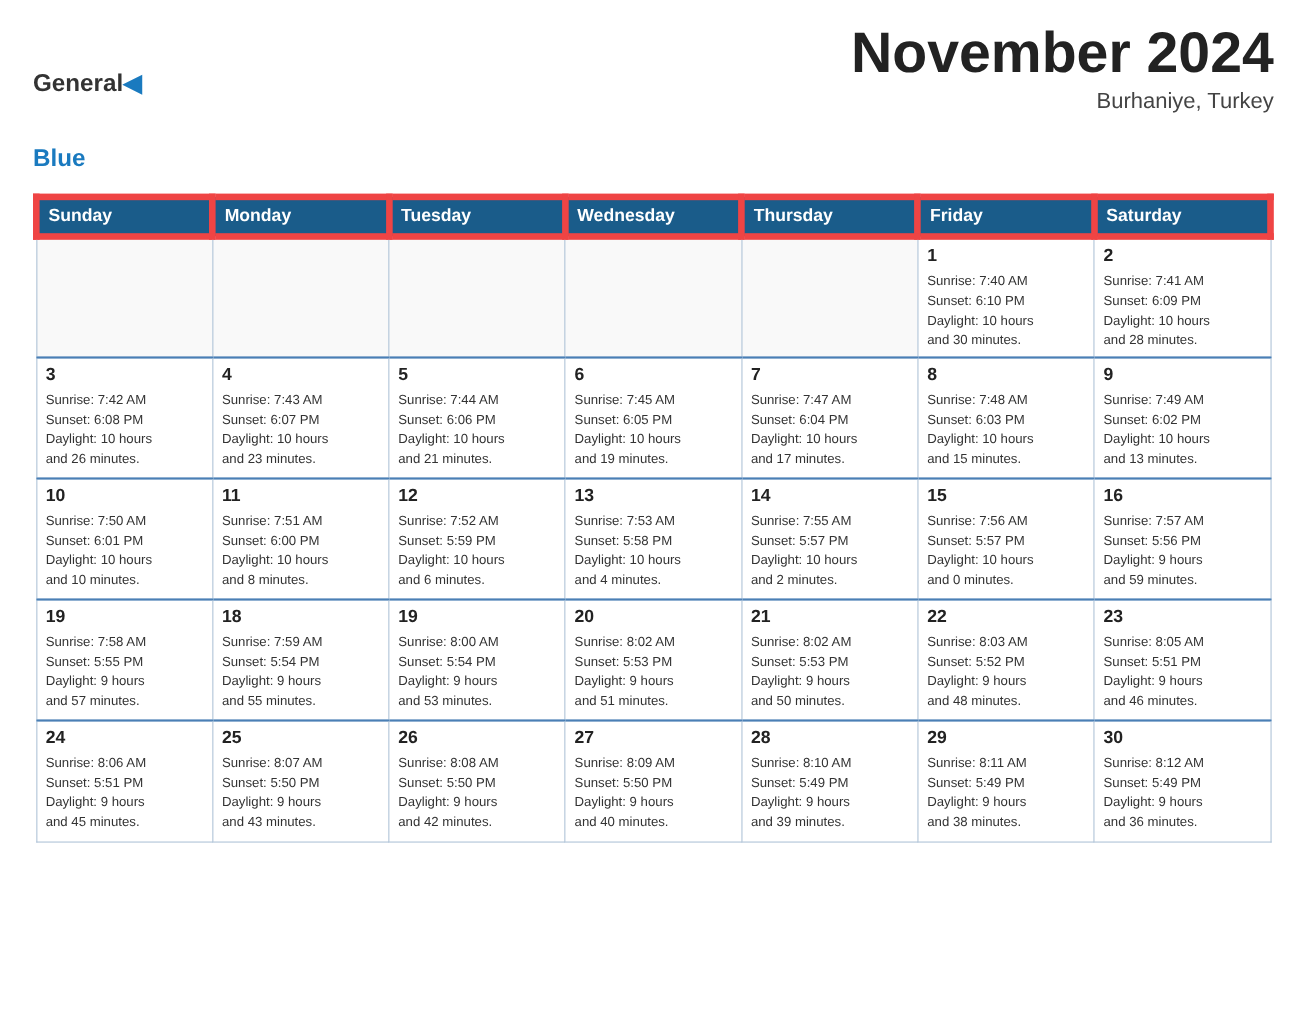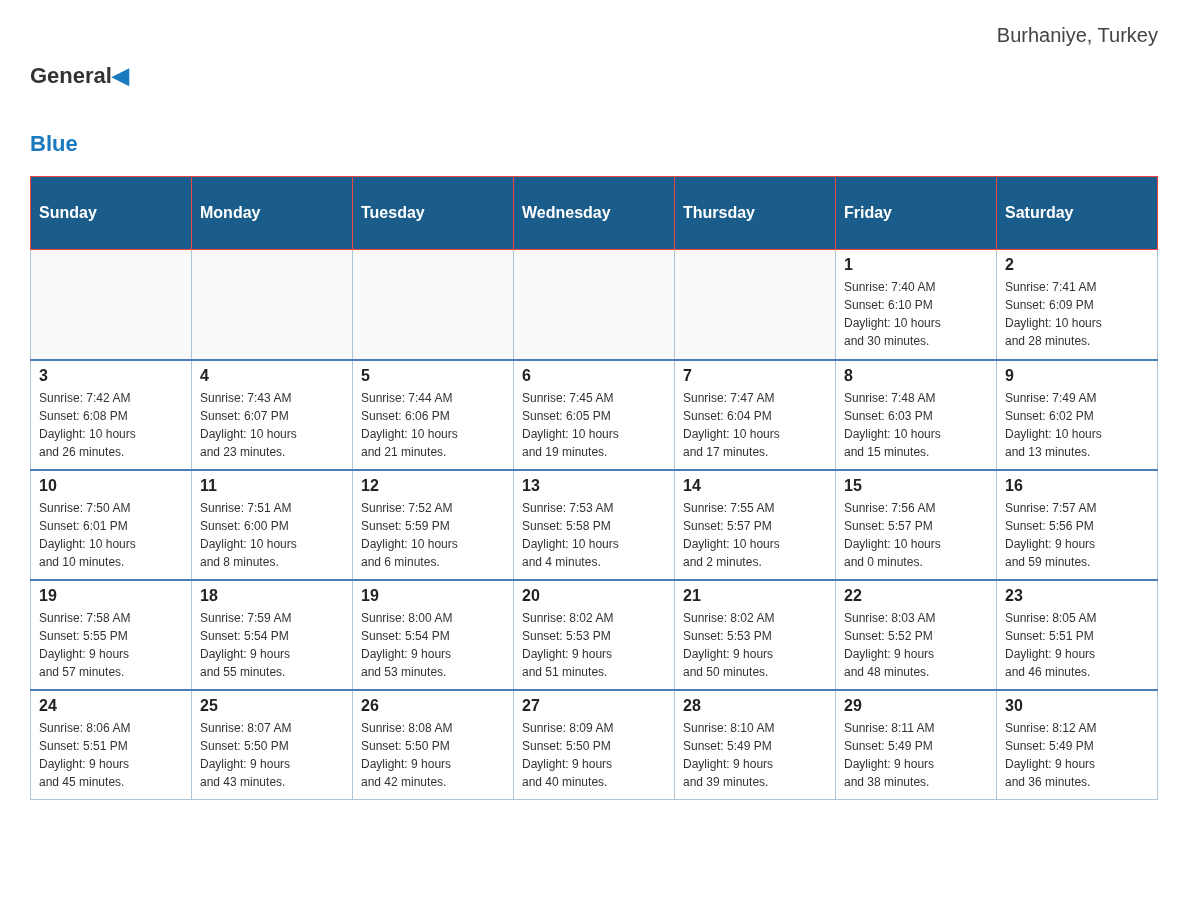--- a/index.html
+++ b/index.html
@@ -49,23 +49,23 @@
     .calendar {
       width: 100%;
       border-collapse: collapse;
       border: 1px solid #4a7fb5;
     }
     .calendar th {
       background-color: #1a5c8a;
       color: #fff;
       font-size: 16px;
       font-weight: bold;
-      padding: 27px 8px;
+      padding: 6px 8px;
       text-align: left;
-      border: 1px solid #ef4444;
+      border: 6px solid #ef4444;
     }
     .calendar td {
       vertical-align: top;
       border: 1px solid #b0c4d8;
       padding: 6px 8px;
       width: calc(100% / 7);
       min-height: 110px;
       height: 110px;
     }
     .day-num {
@@ -90,20 +90,21 @@
 <body>
 
 <div class="header">
   <div class="logo-area">
     <div class="logo-text">
       General<span>◀</span>
     </div>
     <div class="logo-text" style="color:#1a7abf; font-size:22px; font-weight:bold;">Blue</div>
   </div>
   <div class="title-area">
+    <div class="month-title">November 2024</div>
     <div class="location">Burhaniye, Turkey</div>
   </div>
 </div>
 
 <table class="calendar">
   <thead>
     <tr>
       <th>Sunday</th>
       <th>Monday</th>
       <th>Tuesday</th>

